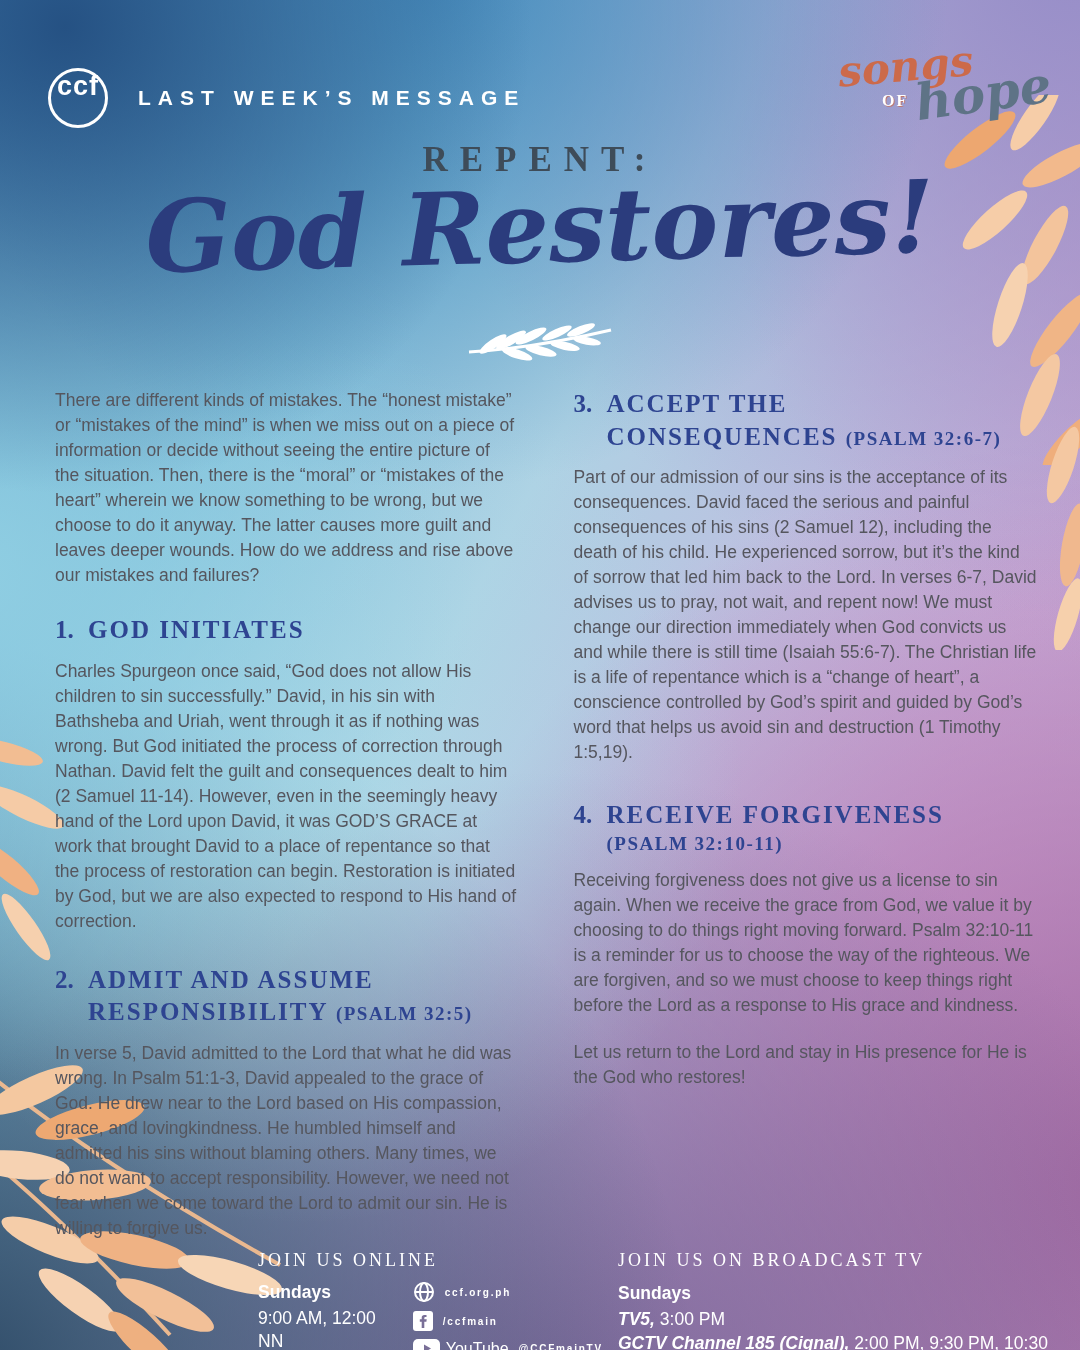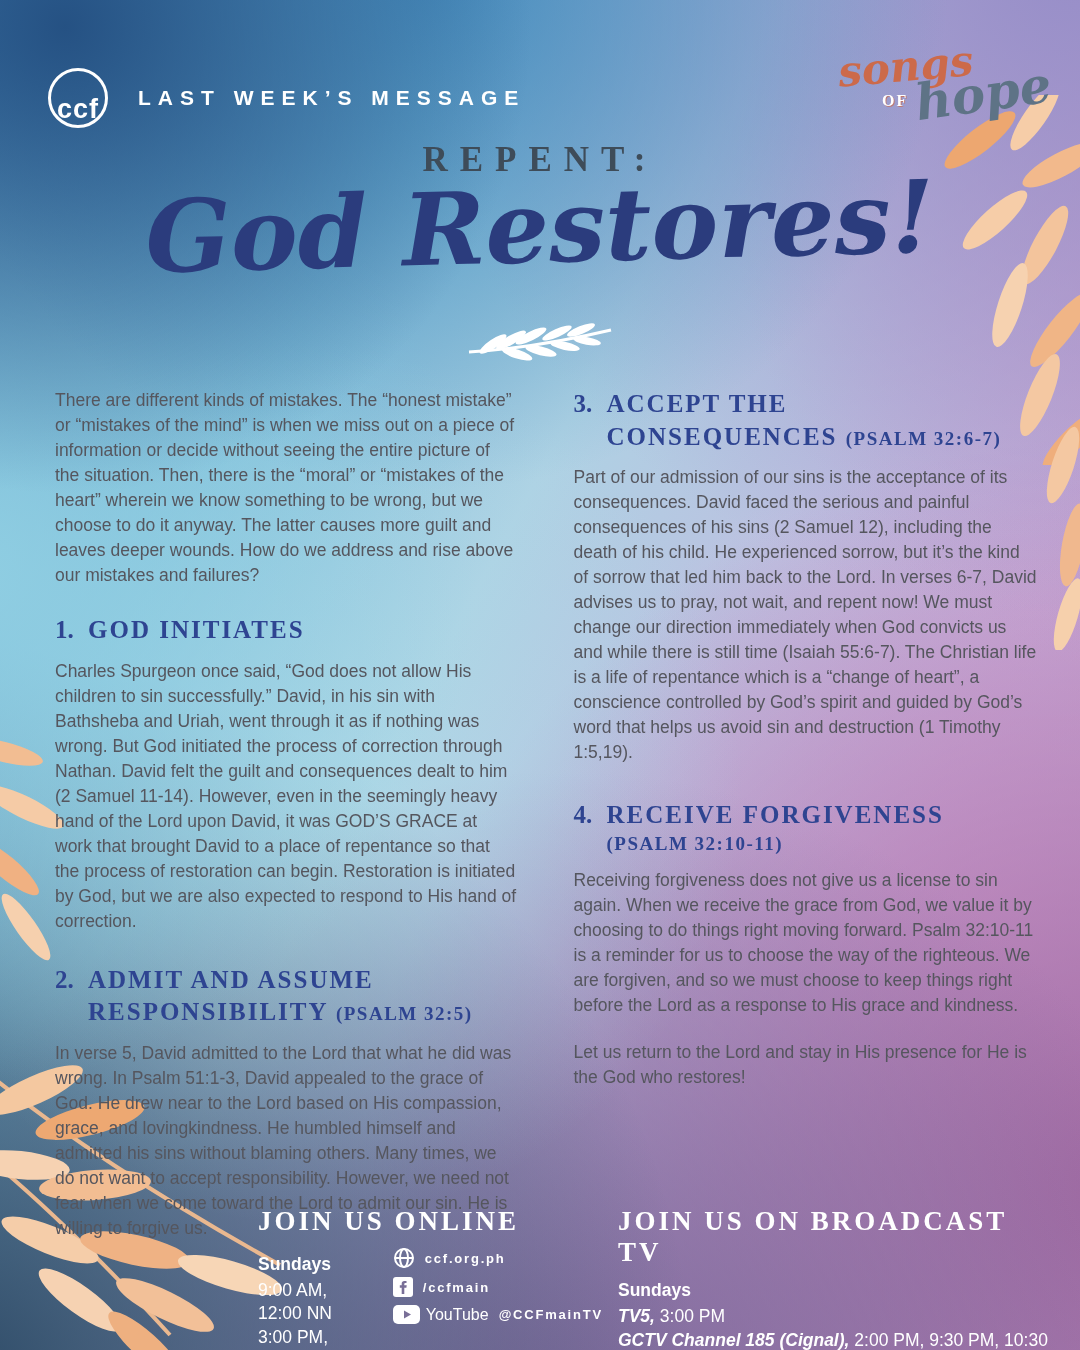--- a/index.html
+++ b/index.html
@@ -21,21 +21,21 @@
       radial-gradient(circle at 92% 66%, rgba(221,170,219,.65) 0%, rgba(221,170,219,0) 34%),
       linear-gradient(118deg, #4c8cbc 0%, #7fbcd8 26%, #aed2e4 44%, #bcc0e0 60%, #c6afda 76%, #c79ecd 100%);
   }
 
   .serif { font-family:"Liberation Serif","DejaVu Serif",serif; }
 
   
   .header { position:absolute; top:52px; left:48px; right:30px; display:flex; align-items:center; }
   .ccf-logo {
     width:60px; height:60px; border:3px solid #fff; border-radius:50%;
-    display:flex; align-items:flex-end; justify-content:center; flex:0 0 auto;
+    display:flex; align-items:flex-start; justify-content:center; flex:0 0 auto;
   }
   .ccf-logo span { color:#fff; font-weight:bold; font-size:27px; letter-spacing:1px; }
   .kicker { margin-left:30px; color:#fff; font-weight:bold; font-size:21px; letter-spacing:7px; }
   .spacer { flex:1; }
 
   .soh { position:relative; width:230px; height:100px; margin-top:-8px; }
   .soh .songs { position:absolute; top:-2px; left:18px; font-family:"DejaVu Serif",serif; font-style:italic; font-weight:bold; font-size:42px; color:#cc6a4a; transform:rotate(-5deg); }
   .soh .of { position:absolute; top:48px; left:62px; color:#fff; font-size:16px; font-weight:bold; letter-spacing:2px; font-family:"Liberation Serif",serif; text-shadow:1px 1px 0 rgba(204,106,74,.7); }
   .soh .hope { position:absolute; top:20px; left:95px; font-family:"DejaVu Serif",serif; font-style:italic; font-weight:bold; font-size:50px; color:#5e7386; transform:rotate(-8deg); }
 
@@ -55,26 +55,26 @@
   .sec:first-child { margin-top:0; }
   .sec-head { position:relative; padding-left:33px; font-family:"Liberation Serif",serif;
     font-weight:bold; color:#2e4491; font-size:25px; letter-spacing:2px; line-height:1.3; margin-bottom:12px; }
   .sec-head .num { position:absolute; left:0; letter-spacing:0; }
   .sec-head .ref { font-size:19px; letter-spacing:1.5px; }
   .sec-head .ref.block { display:block; }
 
   
   .footer-online { position:absolute; left:258px; top:1206px; width:345px; color:#fff; }
   .footer-broadcast { position:absolute; left:618px; top:1206px; width:440px; color:#fff; }
-  .foot-head { font-family:"Liberation Serif",serif; font-weight:bold; font-size:27px; letter-spacing:3px; color:#fff; margin-bottom:10px; }
+  .foot-head { font-family:"Liberation Serif",serif; font-weight:normal; font-size:18px; letter-spacing:3px; color:#fff; margin-bottom:10px;margin-top:44px; }
   .foot-cols { display:flex; gap:34px; }
-  .day { font-weight:bold; font-size:20px; margin-bottom:2px;margin-top:6px; }
+  .day { font-weight:bold; font-size:20px; margin-bottom:2px; }
   .times div { font-size:17.5px; line-height:1.35; }
   .links .link-row { display:flex; align-items:center; gap:10px; margin-bottom:8px; }
-  .links .link-text { font-weight:bold; font-size:13px; letter-spacing:1.8px; }
+  .links .link-text { font-weight:bold; font-size:10px; letter-spacing:1.8px; }
   .yt-word { font-weight:normal; font-size:16px; letter-spacing:0; margin-left:-4px; }
   .sched div { font-size:17.5px; line-height:1.38; }
   .sched b { font-weight:bold;font-style:italic; }
 
   
   .leaves { position:absolute; pointer-events:none; }
 </style>
 </head>
 <body>
 

